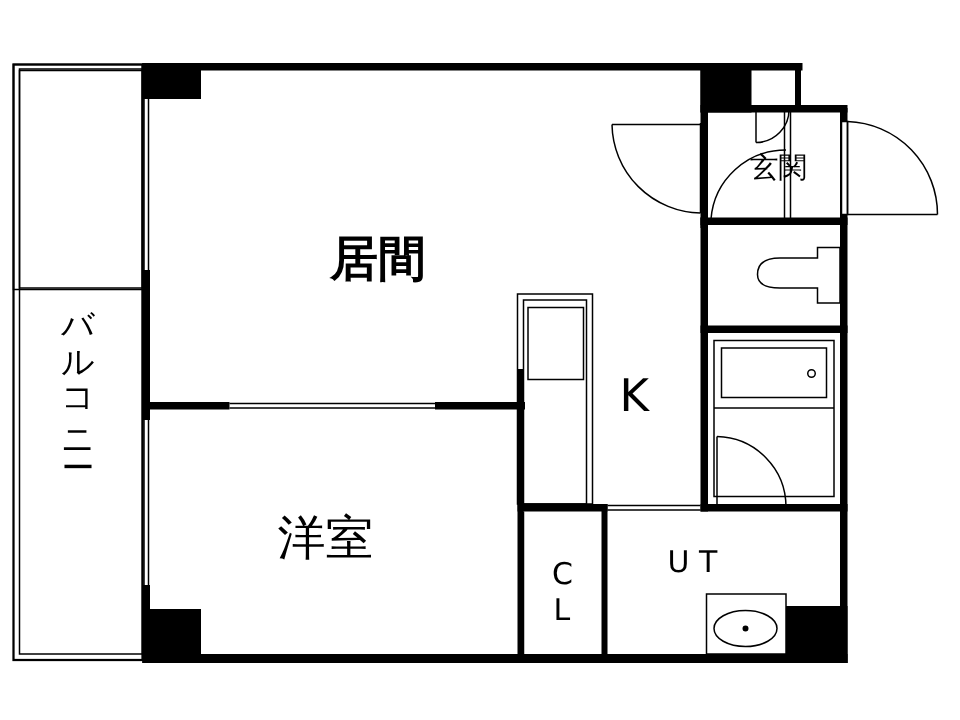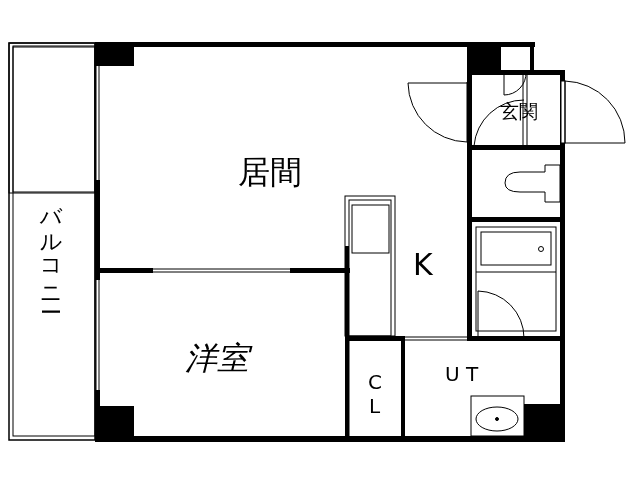--- a/index.html
+++ b/index.html
@@ -130,20 +130,20 @@
     <line x1="349" y1="341" x2="349" y2="436"></line>
   </g>
 
   <g stroke="#000" stroke-width="1" fill="none">
     <rect x="471" y="396" width="53" height="40"></rect>
     <ellipse cx="497" cy="419" rx="21" ry="12"></ellipse>
     <circle cx="497" cy="419" r="1.5" fill="#000"></circle>
   </g>
 </svg>
 
-<div class="lbl room-l" style="left:238px;top:151px;">居間</div>
-<div class="lbl room-l" style="left:185px;top:337px;font-style:italic;">洋室</div>
+<div class="lbl room-l" style="left:220px;top:151px;font-weight:bold;">居間</div>
+<div class="lbl room-l" style="left:185px;top:337px;">洋室</div>
 <div class="lbl room-m" style="left:413px;top:247px;">K</div>
 <div class="lbl" style="left:500px;top:99px;font-size:19px;">玄関</div>
 <div class="lbl room-s" style="left:368px;top:370px;">C</div>
 <div class="lbl room-s" style="left:369px;top:394px;">L</div>
 <div class="lbl room-s" style="left:445px;top:362px;">U T</div>
 <div class="lbl vert" style="left:36px;top:192px;">バルコニー</div>
 
 </body></html>

